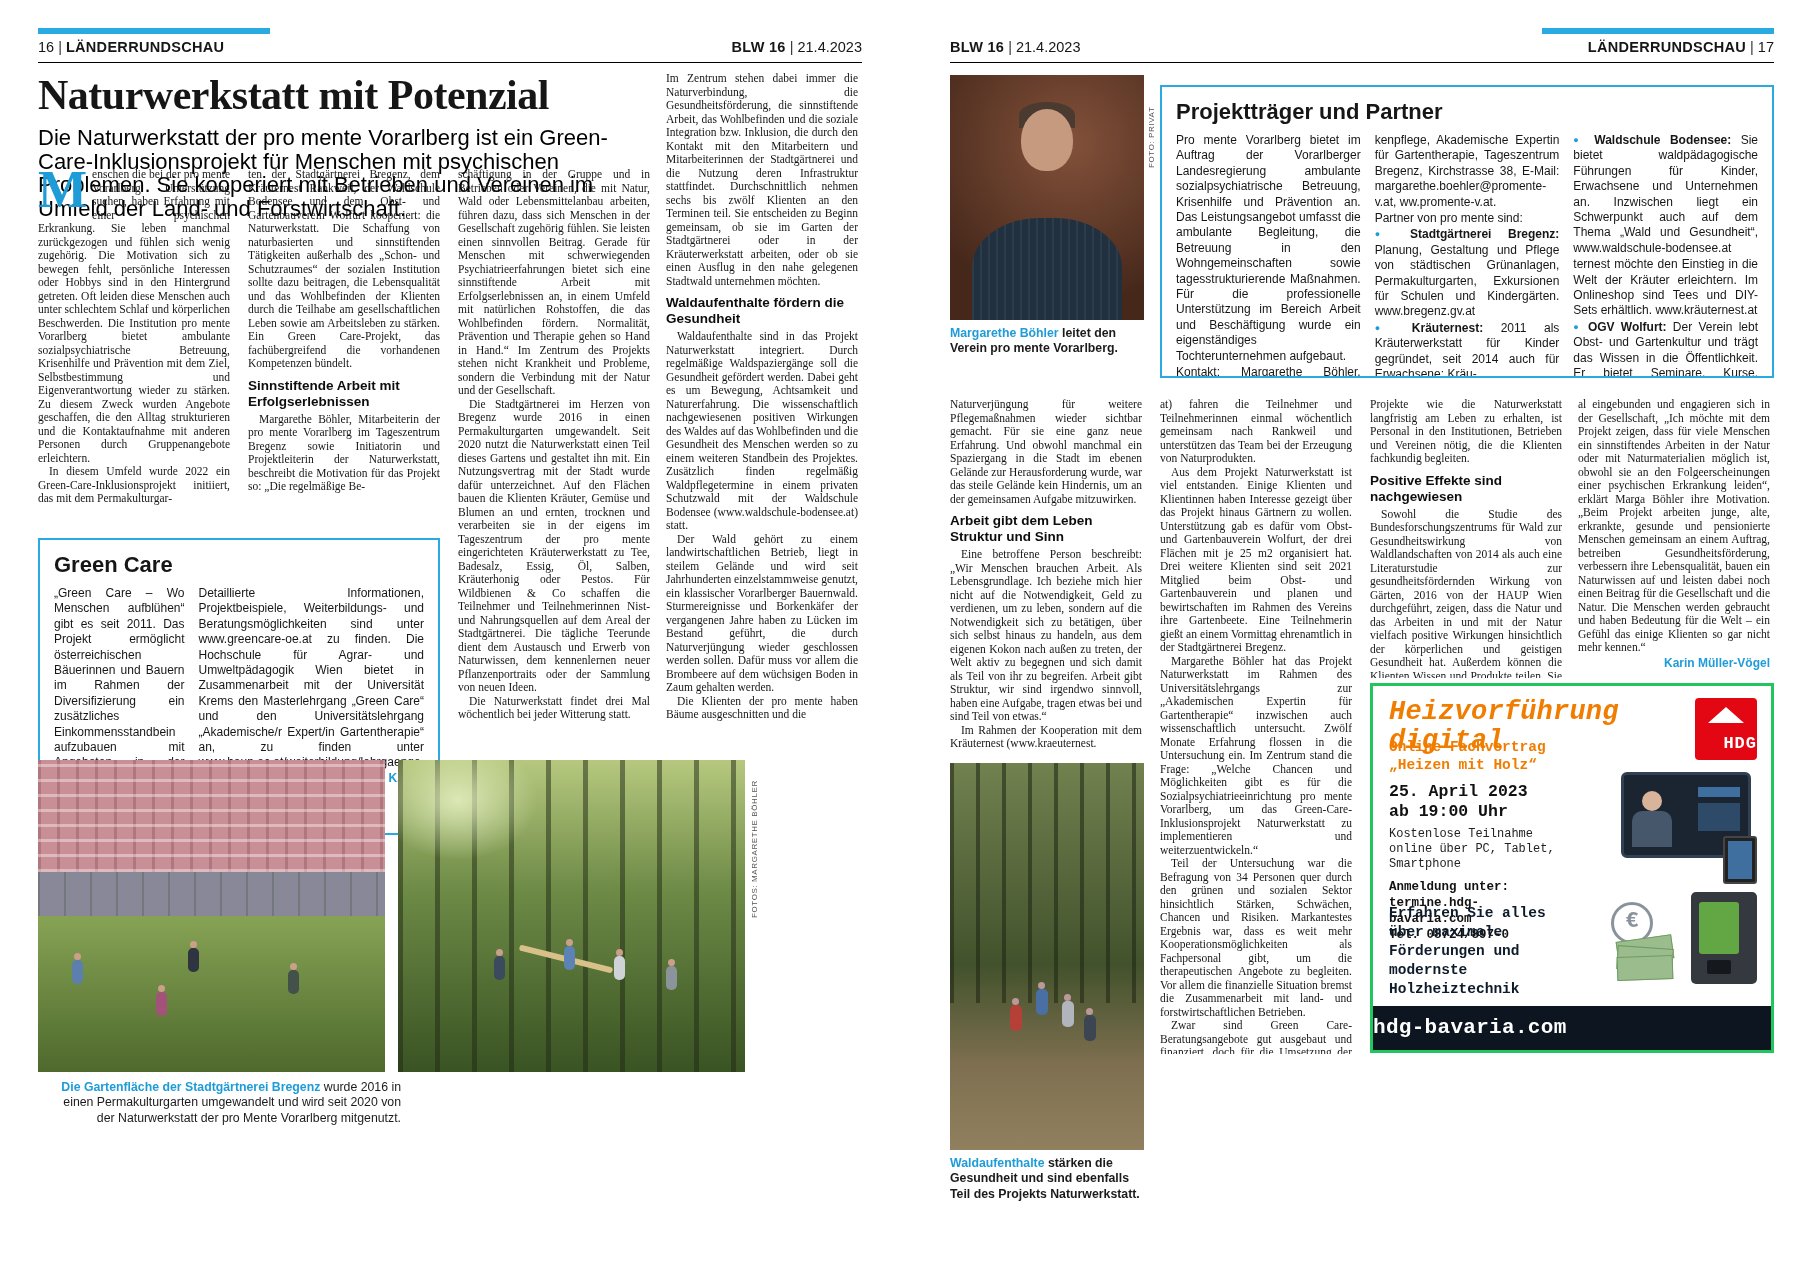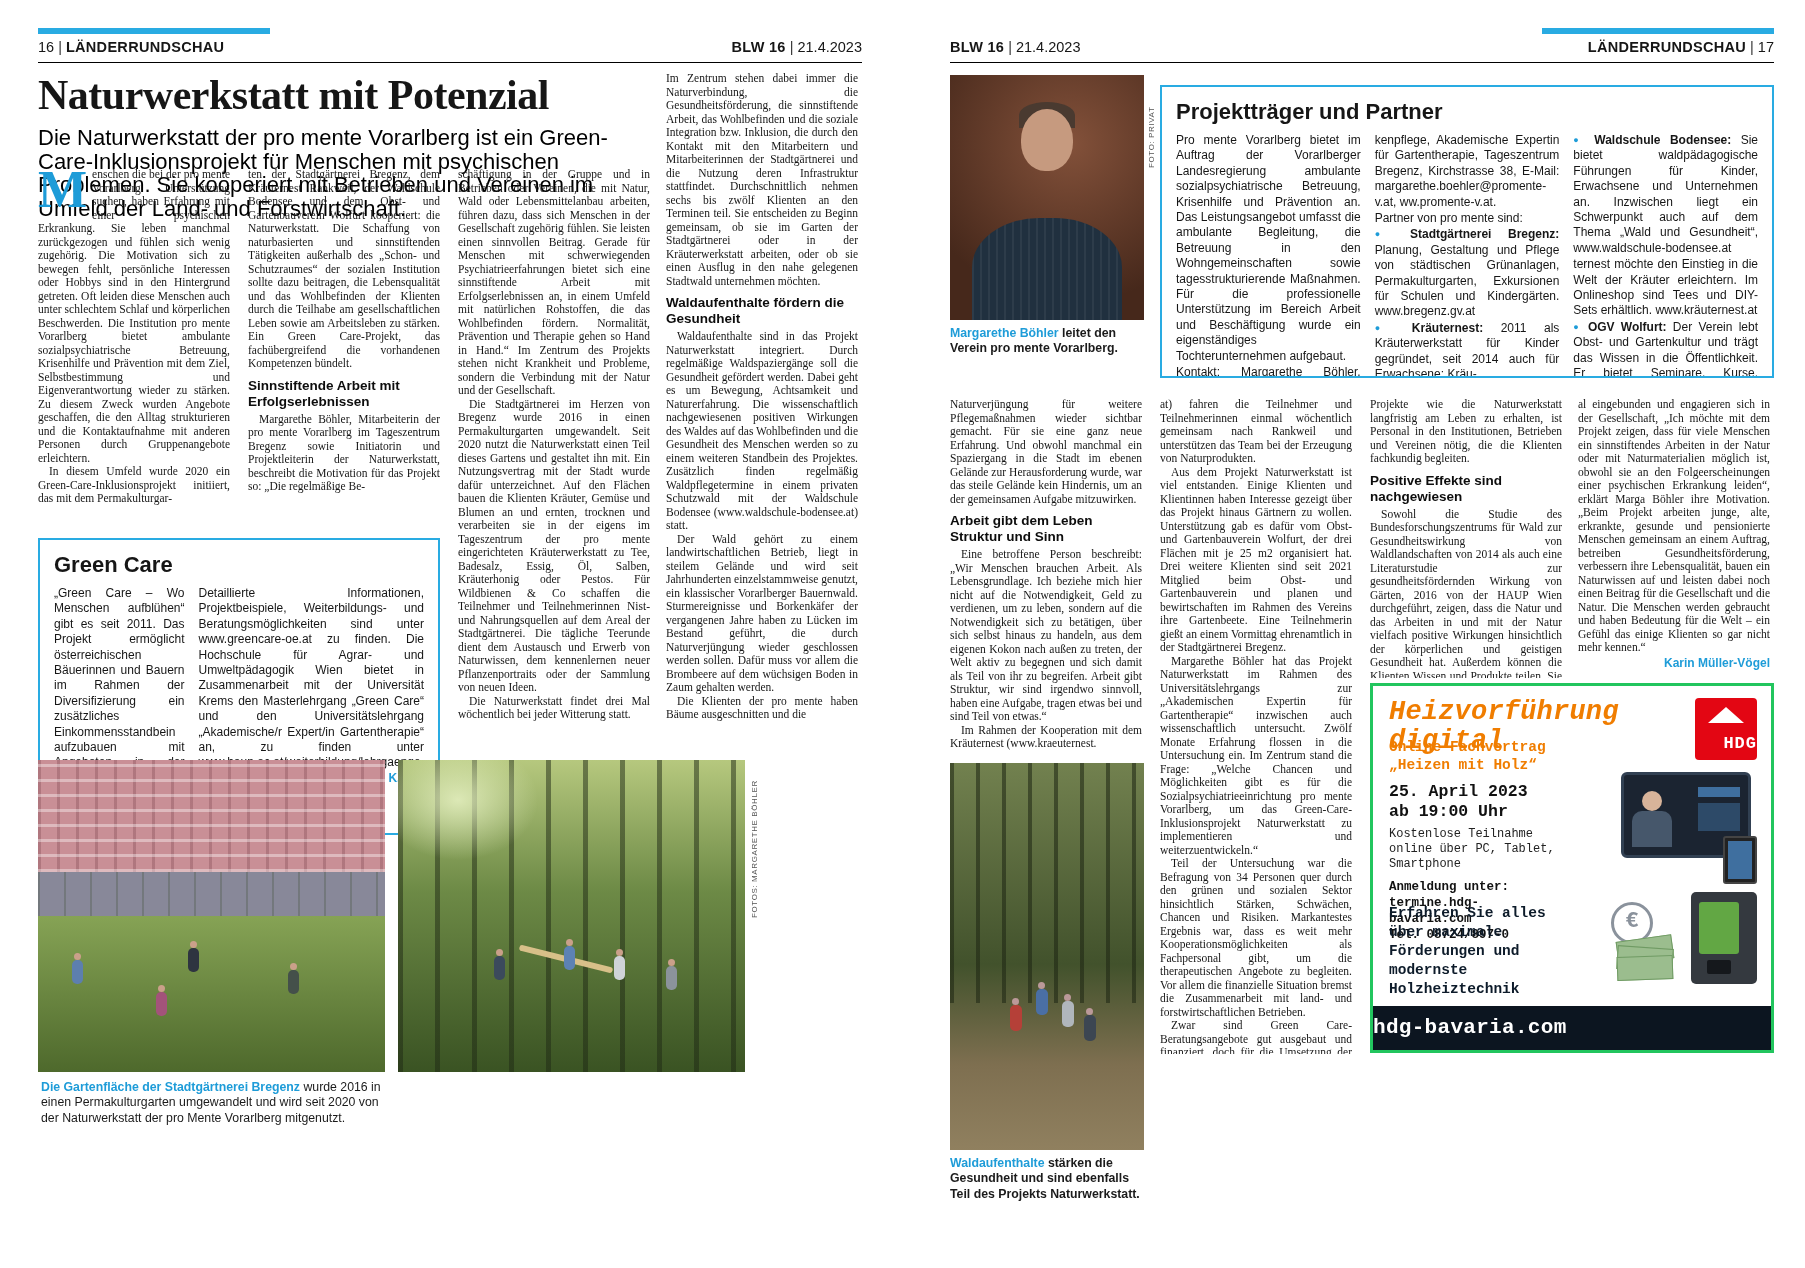--- a/index.html
+++ b/index.html
@@ -137,21 +137,21 @@
           <span class="hd-b">BLW 16</span><span class="hd-sep">|</span><span>21.4.2023</span>
         </span>
       </div>
     </div>
 
     <div class="headline">Naturwerkstatt mit Potenzial</div>
     <div class="deck">Die Naturwerkstatt der pro mente Vorarlberg ist ein Green-Care-Inklusionsprojekt für Menschen mit psychischen Problemen. Sie kooperiert mit Betrieben und Vereinen im Umfeld der Land- und Forstwirtschaft.</div>
 
     <div class="col" style="left:0;top:142px;height:360px;">
       <p><span class="dropcap">M</span><span>enschen die bei der pro mente Vorarlberg Unterstützung suchen, haben Erfahrung mit einer psychischen Erkrankung. Sie leben manchmal zurückgezogen und fühlen sich wenig zugehörig. Die Motivation sich zu bewegen fehlt, persönliche Interessen oder Hobbys sind in den Hintergrund getreten. Oft leiden diese Menschen auch unter schlechtem Schlaf und körperlichen Beschwerden. Die Institution pro mente Vorarlberg bietet ambulante sozialpsychiatrische Betreuung, Krisenhilfe und Prävention mit dem Ziel, Selbstbestimmung und Eigenverantwortung wieder zu stärken. Zu diesem Zweck wurden Angebote geschaffen, die den Alltag strukturieren und die Kontaktaufnahme mit anderen Personen durch Gruppenangebote erleichtern.</span></p>
-      <p class="ind">In diesem Umfeld wurde 2020 ein Green-Care-Inklusionsprojekt initiiert, das mit dem Permakulturgar-</p>
+      <p class="ind">In diesem Umfeld wurde 2022 ein Green-Care-Inklusionsprojekt initiiert, das mit dem Permakulturgar-</p>
     </div>
 
     <div class="col" style="left:210px;top:142px;height:360px;">
       <p>ten der Stadtgärtnerei Bregenz, dem Kräuternest Rankweil, der Waldschule Bodensee und dem Obst- und Gartenbauverein Wolfurt kooperiert: die Naturwerkstatt. Die Schaffung von naturbasierten und sinnstiftenden Tätigkeiten außerhalb des „Schon- und Schutzraumes“ der sozialen Institution sollte dazu beitragen, die Lebensqualität und das Wohlbefinden der Klienten durch die Teilhabe am gesellschaftlichen Leben sowie am Arbeitsleben zu stärken. Ein Green Care-Projekt, das fachübergreifend die vorhandenen Kompetenzen bündelt.</p>
       <div class="subhead">Sinnstiftende Arbeit mit Erfolgserlebnissen</div>
       <p class="ind">Margarethe Böhler, Mitarbeiterin der pro mente Vorarlberg im Tageszentrum Bregenz sowie Initiatorin und Projektleiterin der Naturwerkstatt, beschreibt die Motivation für das Projekt so: „Die regelmäßige Be-</p>
     </div>
 
     <div class="col" style="left:420px;top:142px;height:586px;">
       <p>schäftigung in der Gruppe und in Betrieben oder Vereinen, die mit Natur, Wald oder Lebensmittelanbau arbeiten, führen dazu, dass sich Menschen in der Gesellschaft zugehörig fühlen. Sie leisten einen sinnvollen Beitrag. Gerade für Menschen mit schwerwiegenden Psychiatrieerfahrungen bietet sich eine sinnstiftende Arbeit mit Erfolgserlebnissen an, in einem Umfeld mit natürlichen Rohstoffen, die das Wohlbefinden fördern. Normalität, Prävention und Therapie gehen so Hand in Hand.“ Im Zentrum des Projekts stehen nicht Krankheit und Probleme, sondern die Verbindung mit der Natur und der Gesellschaft.</p>
@@ -193,21 +193,21 @@
       <div class="abs pb-trunks"></div>
       <div class="abs pb-light"></div>
       <div class="beam" style="left:120px;top:196px;"></div>
       <div class="fig" style="left:96px;top:196px;background:#3b4a5c;"></div>
       <div class="fig" style="left:166px;top:186px;background:#5d82b4;"></div>
       <div class="fig" style="left:216px;top:196px;background:#cfd3d8;"></div>
       <div class="fig" style="left:268px;top:206px;background:#8b939b;"></div>
     </div>
     <div class="vert-credit" style="left:712px;top:742px;height:150px;">FOTOS: MARGARETHE BÖHLER</div>
 
-    <div class="caption" style="left:3px;top:1054px;width:347px;">
+    <div class="caption" style="left:16px;top:1054px;width:347px;text-align:right;">
       <span class="cap-lead">Die Gartenfläche der Stadtgärtnerei Bregenz</span><span style="font-weight:normal;"> wurde 2016 in einen Permakulturgarten umgewandelt und wird seit 2020 von der Naturwerkstatt der pro Mente Vorarlberg mitgenutzt.</span>
     </div>
   </div>
 
   <div class="page" id="pageR">
     <div class="pg-head">
       <div class="kick-bar right"></div>
       <div class="head-row">
         <span>
           <span class="hd-b">BLW 16</span><span class="hd-sep">|</span><span>21.4.2023</span>

